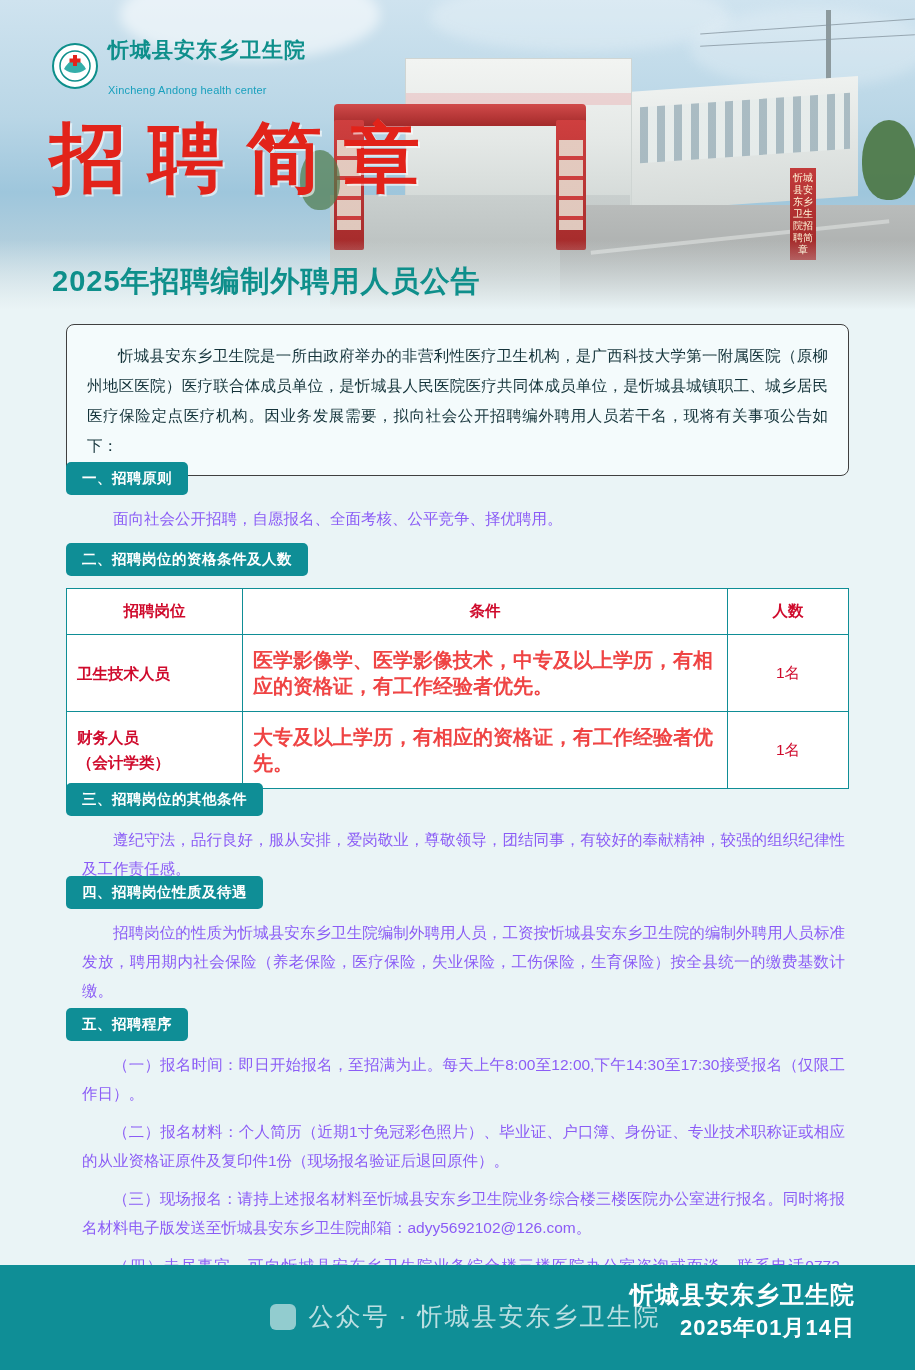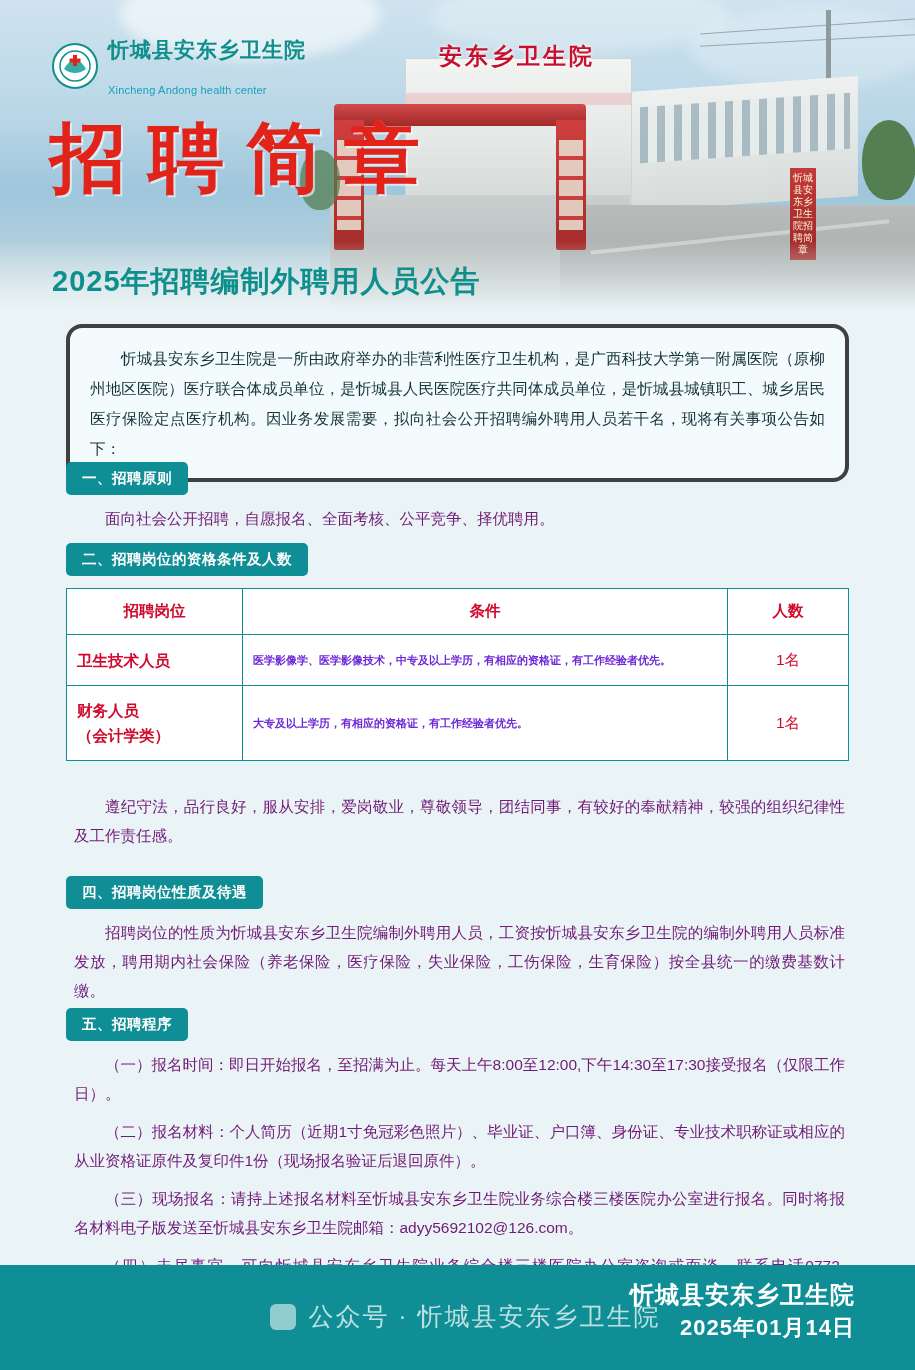--- a/index.html
+++ b/index.html
@@ -115,55 +115,55 @@
   }
 
   
   .sheet{
     position:absolute;left:0;top:310px;width:915px;height:955px;
     background:#eaf4f6;
   }
 
   .intro-box{
     position:absolute;left:66px;top:14px;width:783px;
-    border:4px solid #404040;border-radius:16px;background:#f4fbfc;
+    border:1px solid #404040;border-radius:8px;background:#f4fbfc;
     padding:16px 20px 14px 20px;box-sizing:border-box;
   }
   .intro-box p{
     margin:0;font-size:15.5px;line-height:30px;color:#14333a;text-align:justify;
     text-indent:2em;
   }
 
   .sec{position:absolute;left:66px;width:783px;}
   .sec-head{
     display:inline-block;background:#0f8e96;color:#fff;
     font-size:14.5px;font-weight:bold;padding:7px 16px;border-radius:5px;
     letter-spacing:.5px;
   }
   .para{
-    margin:9px 0 0 4px;font-size:15.5px;line-height:29px;color:#701a75;text-align:justify;
+    margin:9px 0 0 12px;font-size:15.5px;line-height:29px;color:#8b5cf6;text-align:justify;
     text-indent:2em;padding:0 4px;
   }
 
   
   table.jobs{
     width:783px;border-collapse:collapse;margin-top:12px;background:#fff;
     border:1px solid #8b5cf6;
   }
   table.jobs th,table.jobs td{
     border:1px solid #0f8e96;padding:12px 10px;vertical-align:middle;
   }
   table.jobs th{
     color:#cf0a2c;font-size:15.5px;font-weight:bold;background:#fff;
   }
   td.post{
     width:155px;color:#cf0a2c;font-weight:bold;font-size:15.5px;line-height:25px;
   }
   td.cond{
-    color:#6d28d9;font-weight:bold;font-size:11px;line-height:26px;
+    color:#ef4444;font-weight:bold;font-size:20px;line-height:26px;
   }
   td.num{
     width:100px;text-align:center;color:#cf0a2c;font-weight:normal;font-size:15.5px;
   }
 
   
   .footer{
     position:absolute;left:0;top:1265px;width:915px;height:105px;background:#0f8e96;
   }
   .footer .org{
@@ -193,21 +193,20 @@
     <div class="cloud" style="left:690px;top:8px;width:240px;height:80px;opacity:.4;"></div>
 
     <div class="pole" style="left:826px;top:10px;width:5px;height:120px;"></div>
     <div class="wire" style="left:700px;top:26px;width:215px;transform:rotate(-4deg);"></div>
     <div class="wire" style="left:700px;top:40px;width:215px;transform:rotate(-3deg);"></div>
 
     <div class="bld-right"></div>
     <div class="bld-right-win"></div>
     <div class="bld-main"></div>
 
-    <div class="sign-board">安东乡卫生院</div>
 
     <div class="plaza"></div>
     <div class="road"></div>
 
     <div class="gate-arch"></div>
     <div class="gate-pillar l">
         <div class="deco"></div>
       </div>
     <div class="gate-pillar r">
         <div class="deco"></div>
@@ -270,20 +269,21 @@
             <td class="post" style="white-space:pre-line;">财务人员
 （会计学类）</td>
             <td class="cond">大专及以上学历，有相应的资格证，有工作经验者优先。</td>
             <td class="num">1名</td>
           </tr>
         </tbody>
       </table>
     </div>
 
     <div class="sec" style="top:473px;">
+      <div class="sec-head">三、招聘岗位的其他条件</div>
       <p class="para">遵纪守法，品行良好，服从安排，爱岗敬业，尊敬领导，团结同事，有较好的奉献精神，较强的组织纪律性及工作责任感。</p>
     </div>
 
     <div class="sec" style="top:566px;">
       <div class="sec-head">四、招聘岗位性质及待遇</div>
       <p class="para">招聘岗位的性质为忻城县安东乡卫生院编制外聘用人员，工资按忻城县安东乡卫生院的编制外聘用人员标准发放，聘用期内社会保险（养老保险，医疗保险，失业保险，工伤保险，生育保险）按全县统一的缴费基数计缴。</p>
     </div>
 
     <div class="sec" style="top:698px;">
       <div class="sec-head">五、招聘程序</div>

